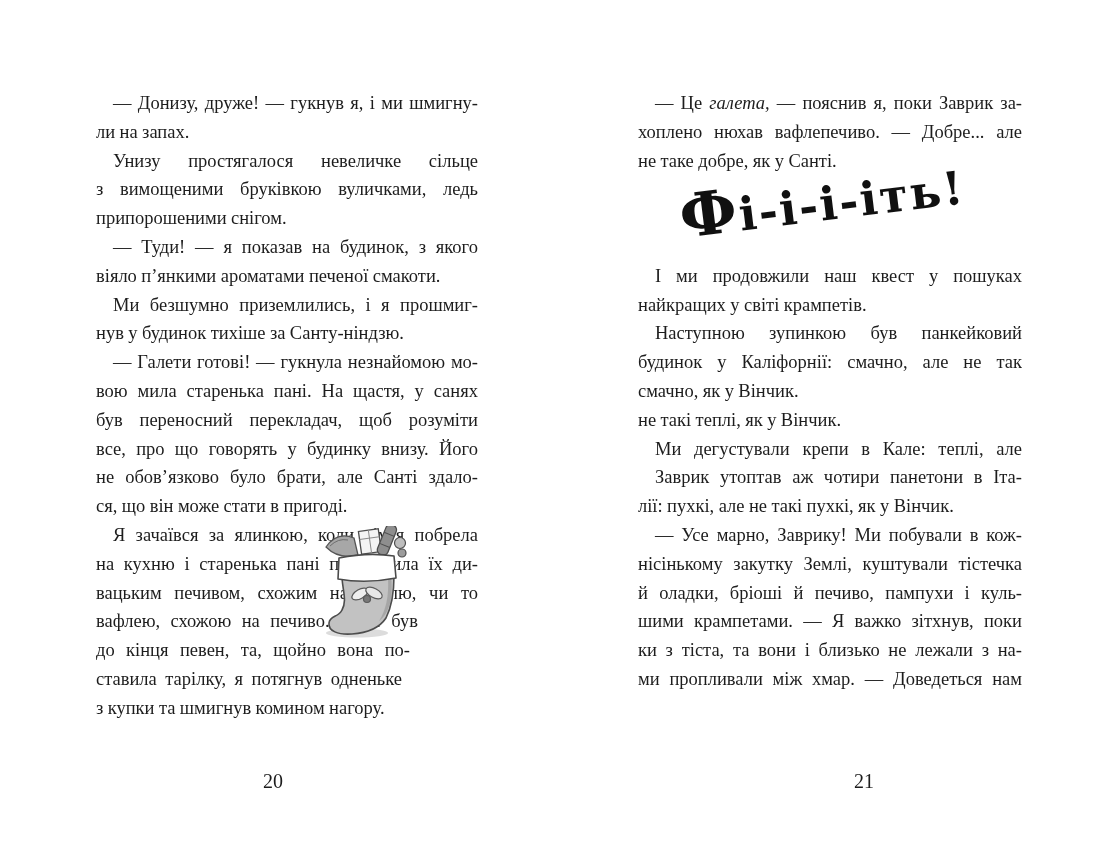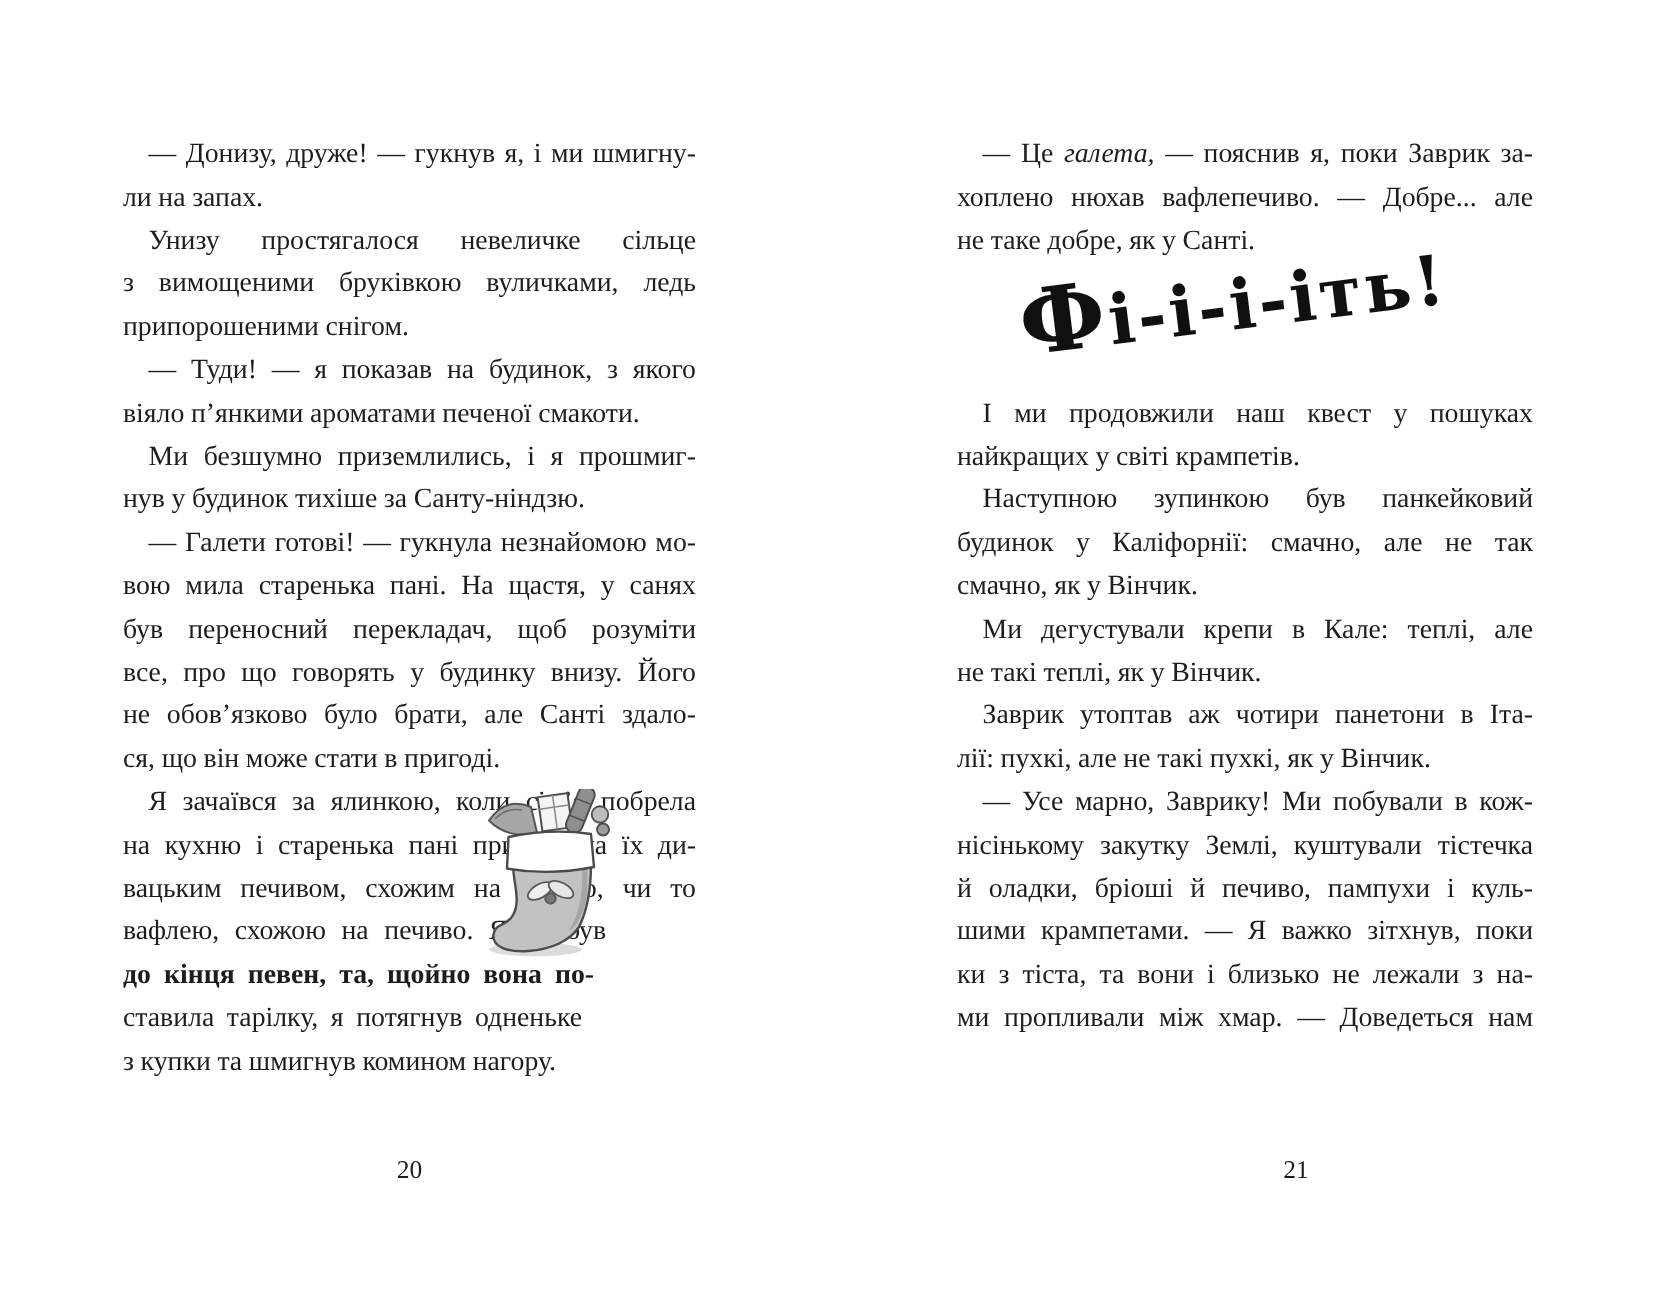--- a/index.html
+++ b/index.html
@@ -2,37 +2,37 @@
 <html><head>
 <meta charset="utf-8">
 <style>
   html,body{margin:0;padding:0;}
   body{
     width:1105px;height:862px;position:relative;overflow:hidden;
     background:#ffffff;color:#1d1d1d;
     font-family:"Liberation Serif","DejaVu Serif",serif;
   }
   .text-col{position:absolute;top:89px;}
-  .col-left{left:82px;width:382px;}
+  .col-left{left:96px;width:382px;}
   .col-right{left:638px;width:384px;}
   .ln{
     font-size:18.5px;line-height:28.8px;height:28.8px;
     overflow:hidden;word-spacing:-0.2px;
   }
   .j{text-align:justify;text-align-last:justify;}
   .in{text-indent:17px;}
   .whistle{height:86.4px;position:relative;overflow:visible;}
   .wh{
     position:absolute;left:42px;top:12px;color:#101010;
     font-family:"DejaVu Serif",serif;font-weight:700;font-size:46px;
     letter-spacing:2px;transform:rotate(-7deg);transform-origin:0 50%;
     white-space:nowrap;line-height:1;
   }
   .wh::first-letter{font-size:60px;}
-  .pagenum{position:absolute;top:770px;font-size:17px;text-align:center;color:#1d1d1d;}
+  .pagenum{position:absolute;top:770px;font-size:20px;text-align:center;color:#1d1d1d;}
   .pn-left{left:82px;width:382px;}
   .pn-right{left:672px;width:384px;}
   .stocking{position:absolute;left:324px;top:526px;}
   i{}
 </style>
 </head>
 <body>
 
 <div>
 
@@ -49,21 +49,21 @@
       <div class="ln j in">— Галети готові! — гукнула незнайомою мо-</div>
       <div class="ln j">вою мила старенька пані. На щастя, у санях</div>
       <div class="ln j">був переносний перекладач, щоб розуміти</div>
       <div class="ln j">все, про що говорять у будинку внизу. Його</div>
       <div class="ln j">не обов’язково було брати, але Санті здало-</div>
       <div class="ln">ся, що він може стати в пригоді.</div>
       <div class="ln j in">Я зачаївся за ялинкою, коли сім’я побрела</div>
       <div class="ln j">на кухню і старенька пані пригостила їх ди-</div>
       <div class="ln j">вацьким печивом, схожим на вафлю, чи то</div>
       <div class="ln j" style="width: 322px;">вафлею, схожою на печиво. Я не був</div>
-      <div class="ln j" style="width: 314px; font-weight: bold;">до кінця певен, та, щойно вона по-</div>
+      <div class="ln j" style="width: 314px;">до кінця певен, та, щойно вона по-</div>
       <div class="ln j" style="width: 306px;">ставила тарілку, я потягнув одненьке</div>
       <div class="ln">з купки та шмигнув комином нагору.</div>
     </div>
 
   <svg class="stocking" width="84" height="114" viewBox="0 0 84 114">
     <ellipse cx="33" cy="107" rx="31" ry="4.5" fill="#dcdcdc"></ellipse>
 
     <g>
       <path d="M2,21 Q13,5 30,12 L34,29 Q15,34 2,21 Z" fill="#a7a7a7" stroke="#555" stroke-width="1.3"></path>
       <path d="M6,20 Q14,12 24,14" fill="none" stroke="#6e6e6e" stroke-width="1"></path>
@@ -100,22 +100,22 @@
       <div class="ln j">хоплено нюхав вафлепечиво. — Добре... але</div>
       <div class="ln">не таке добре, як у Санті.</div>
       <div class="whistle">
         <span class="wh">Фі-і-і-іть!</span>
       </div>
       <div class="ln j in">І ми продовжили наш квест у пошуках</div>
       <div class="ln">найкращих у світі крампетів.</div>
       <div class="ln j in">Наступною зупинкою був панкейковий</div>
       <div class="ln j">будинок у Каліфорнії: смачно, але не так</div>
       <div class="ln">смачно, як у Вінчик.</div>
+      <div class="ln">не такі теплі, як у Вінчик.</div>
       <div class="ln j in">Ми дегустували крепи в Кале: теплі, але</div>
-      <div class="ln">не такі теплі, як у Вінчик.</div>
       <div class="ln j in">Заврик утоптав аж чотири панетони в Іта-</div>
       <div class="ln">лії: пухкі, але не такі пухкі, як у Вінчик.</div>
       <div class="ln j in">— Усе марно, Заврику! Ми побували в кож-</div>
       <div class="ln j">нісінькому закутку Землі, куштували тістечка</div>
       <div class="ln j">й оладки, бріоші й печиво, пампухи і куль-</div>
       <div class="ln j">шими крампетами. — Я важко зітхнув, поки</div>
       <div class="ln j">ки з тіста, та вони і близько не лежали з на-</div>
       <div class="ln j">ми пропливали між хмар. — Доведеться нам</div>
     </div>
 

